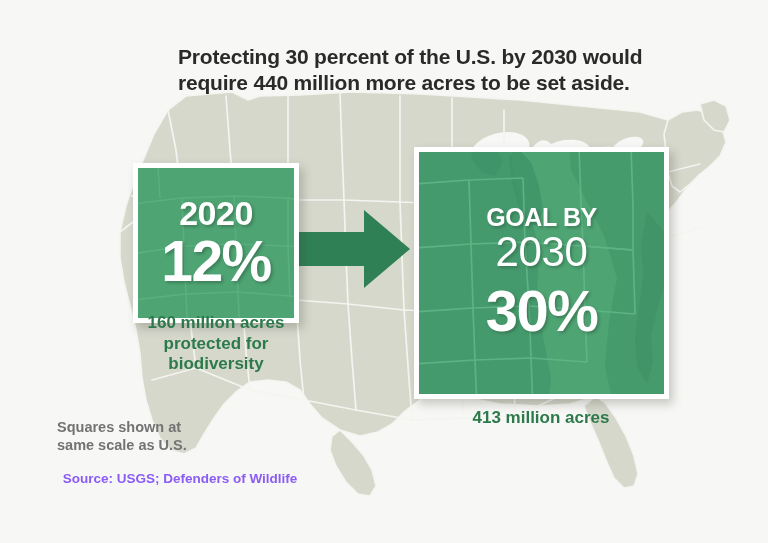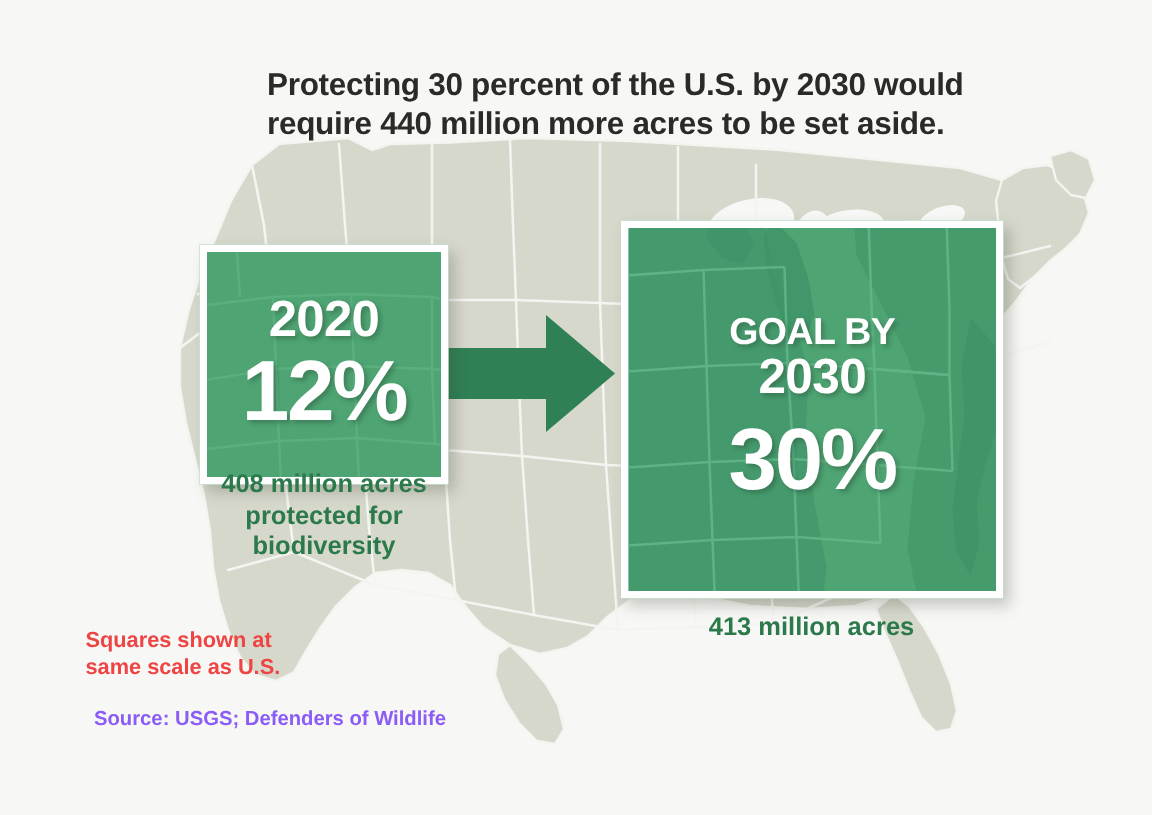--- a/index.html
+++ b/index.html
@@ -109,22 +109,22 @@
     width: 255px;
     height: 252px;
   }
   #sq-2030 .goal {
     font-size: 25px;
     font-weight: bold;
     line-height: 1.04;
     letter-spacing: -0.4px;
   }
   #sq-2030 .year {
-    font-size: 33px;
-    font-weight: bold;
+    font-size: 42px;
+    font-weight: normal;
     line-height: 1.04;
     letter-spacing: -0.4px;
   }
   #sq-2030 .pct {
     font-size: 58px;
     font-weight: bold;
     line-height: 1.05;
     letter-spacing: -1.5px;
     margin-top: 8px;
   }
@@ -151,21 +151,21 @@
     font-size: 17px;
     line-height: 1.2;
   }
 
   #note-scale {
     position: absolute;
     z-index: 6;
     left: 57px;
     top: 419px;
     width: 230px;
-    color: #ef4444;
+    color: #737373;
     font-weight: bold;
     font-size: 14.5px;
     line-height: 1.24;
   }
   #source {
     position: absolute;
     z-index: 6;
     left: 35px;
     top: 470px;
     width: 290px;
@@ -328,21 +328,21 @@
       </svg>
     </div>
     <div class="sq-text">
       <div class="goal">GOAL BY</div>
       <div class="year">2030</div>
       <div class="pct">30%</div>
     </div>
   </div>
 
   <div class="cap-green" id="cap-2020">
-    <div>408 million acres</div>
+    <div>160 million acres</div>
     <div>protected for</div>
     <div>biodiversity</div>
   </div>
 
   <div class="cap-green" id="cap-2030">413 million acres</div>
 
   <div id="note-scale">
     <div>Squares shown at</div>
     <div>same scale as U.S.</div>
   </div>

